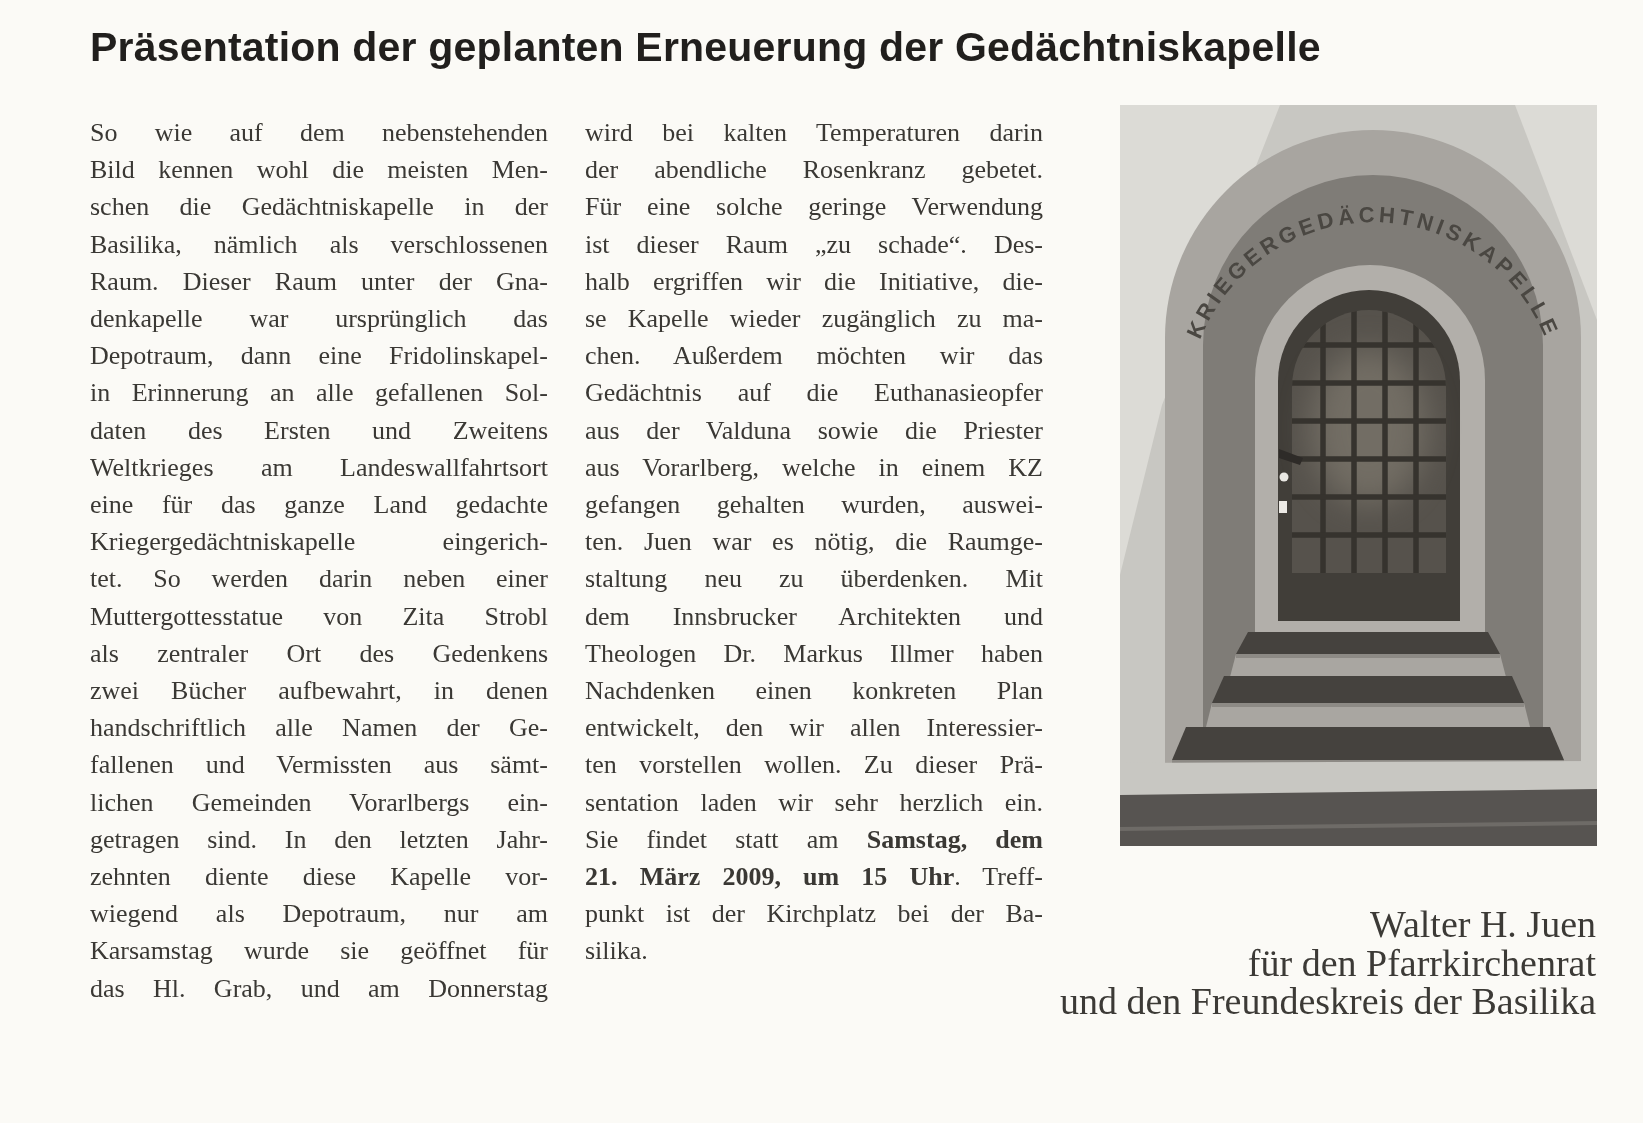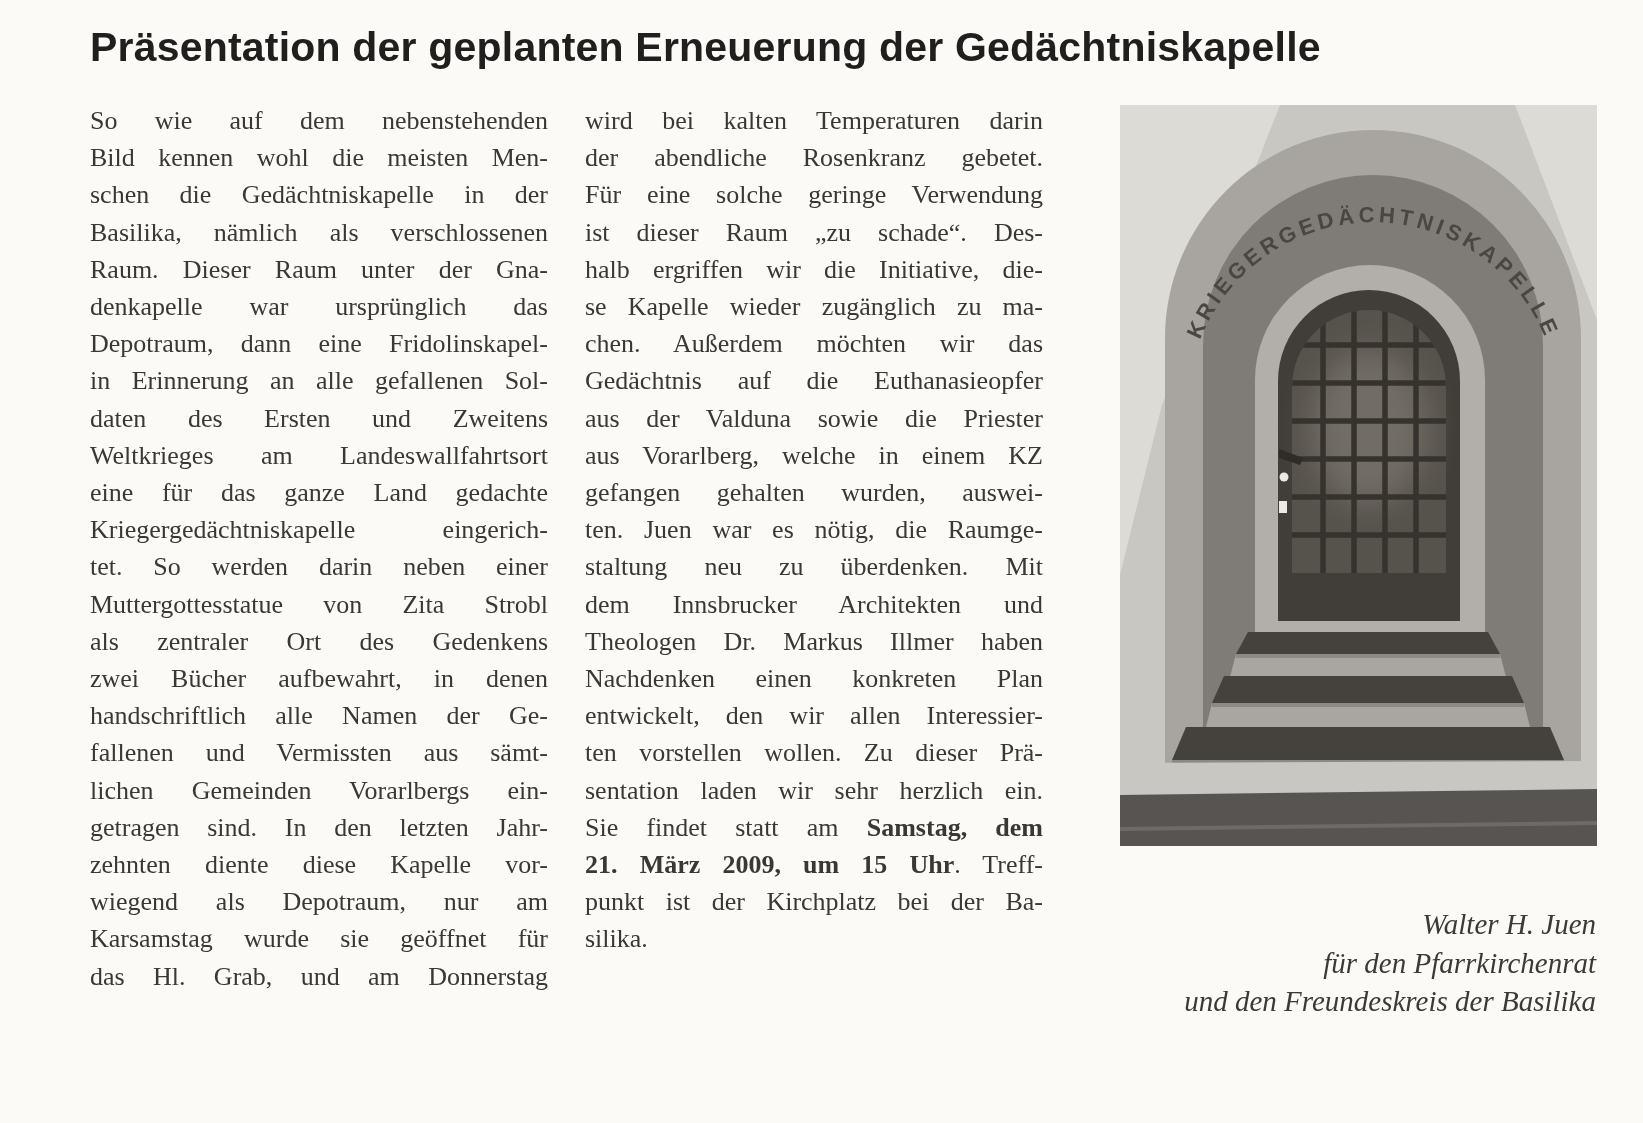--- a/index.html
+++ b/index.html
@@ -15,33 +15,33 @@
     position:absolute; left:90px; top:16px;
     font-family:"Liberation Sans", sans-serif;
     font-weight:bold;
     font-size:41px;
     color:#211f1d;
     letter-spacing:0.2px;
     white-space:nowrap;
     margin-top:8px;
   }
   .col {
-    position:absolute; top:102px; width:458px;
+    position:absolute; top:114px; width:458px;
     font-size:26px; line-height:37.2px;
     color:#3a3834;
   }
   #col1 { left:90px; }
   #col2 { left:585px; }
   .tline { text-align:justify; text-align-last:justify; }
   .tline.last { text-align-last:left; }
   .b { font-weight:bold; }
   .caption {
     position:absolute; right:47px; top:905px; width:640px;
-    font-size:29px; line-height:38.5px;
-    font-style:italic; color:#3c3a36;
+    font-size:38px; line-height:38.5px;
+    color:#3c3a36;
   }
   .caption .tline, .caption .tline.last { text-align:right; text-align-last:right; }
   .photo {
     position:absolute; left:1120px; top:105px;
     width:477px; height:741px;
   }
 </style>
 </head>
 <body>
 

